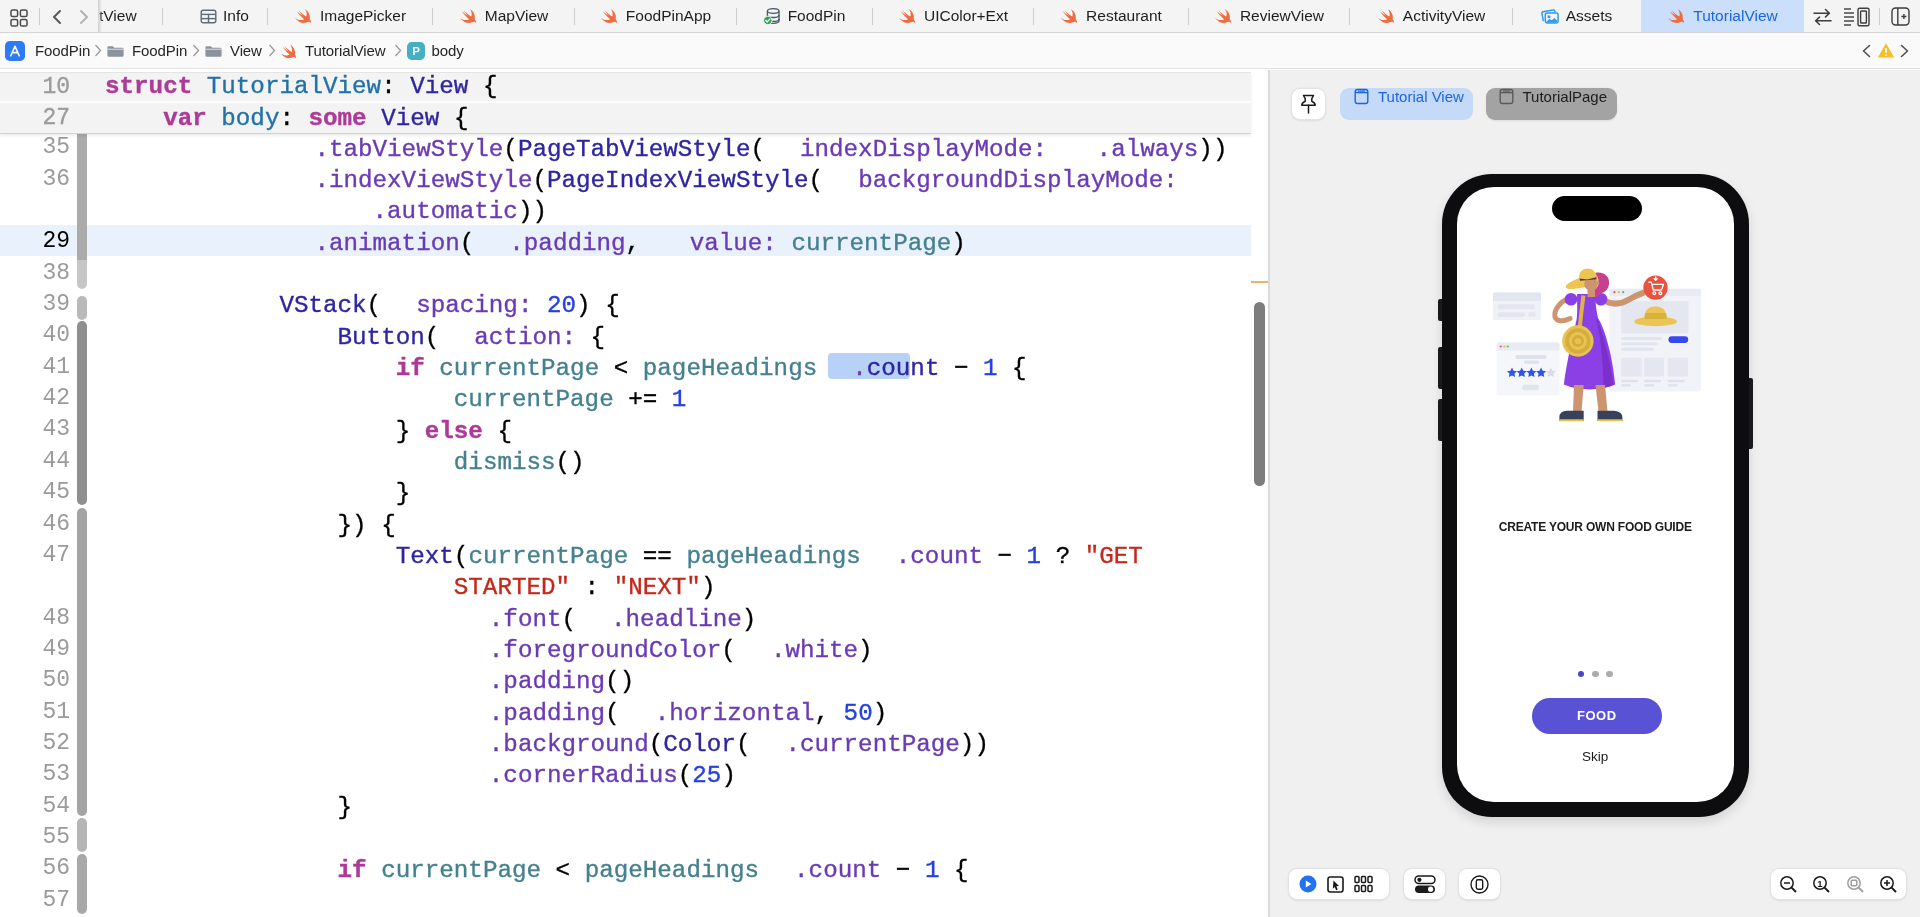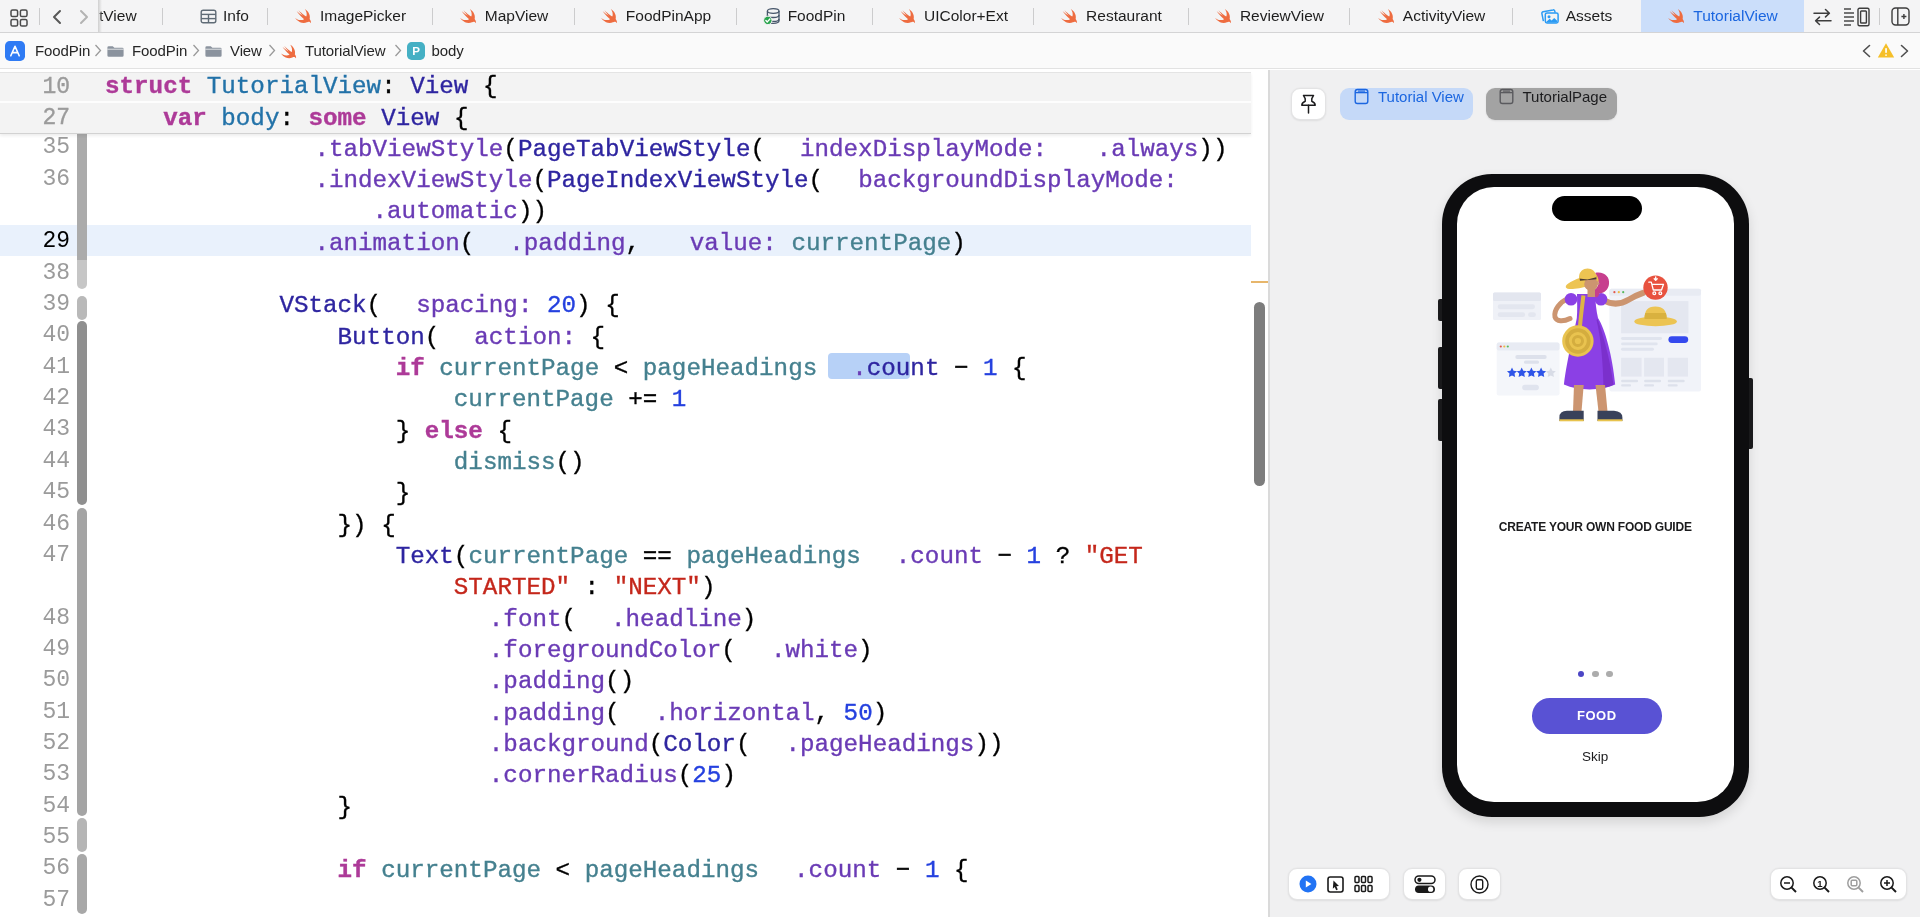--- a/index.html
+++ b/index.html
@@ -246,21 +246,21 @@
                     } <span class="kw">else</span> {
                         <span class="tl">dismiss</span>()
                     }
                 }) {
                     <span class="typ">Text</span>(<span class="tl">currentPage</span> == <span class="tl">pageHeadings</span><span class="fn">.count</span> − <span class="num">1</span> ? <span class="str">"GET</span>
 <span class="str">                        STARTED"</span> : <span class="str">"NEXT"</span>)
                         <span class="fn">.font</span>(<span class="fn">.headline</span>)
                         <span class="fn">.foregroundColor</span>(<span class="fn">.white</span>)
                         <span class="fn">.padding</span>()
                         <span class="fn">.padding</span>(<span class="fn">.horizontal</span>, <span class="num">50</span>)
-                        <span class="fn">.background</span>(<span class="typ">Color</span>(<span class="fn">.pageHeadings</span>))
+                        <span class="fn">.background</span>(<span class="typ">Color</span>(<span class="fn">.currentPage</span>))
                         <span class="fn">.cornerRadius</span>(<span class="num">25</span>)
                 }
 
                 <span class="kw">if</span> <span class="tl">currentPage</span> &lt; <span class="tl">pageHeadings</span><span class="fn">.count</span> − <span class="num">1</span> {
 </div>
   <div id="sticky">
     <div class="srow" style="top:0;height:28.5px;line-height:28.5px;"><span class="snum" style="line-height:28.5px;">10</span><span style="position:absolute;left:105px;"><span class="kw">struct</span> <span class="decl">TutorialView</span>: <span class="typ">View</span> {</span></div>
     <div style="position:absolute;top:28.5px;left:0;width:100%;height:1.5px;background:#fdfdfd;"></div>
     <div class="srow" style="top:30px;height:31.5px;line-height:31.5px;"><span class="snum" style="line-height:31.5px;">27</span><span style="position:absolute;left:105px;">    <span class="kw">var</span> <span class="decl">body</span>: <span class="kw">some</span> <span class="typ">View</span> {</span></div>
   </div>

